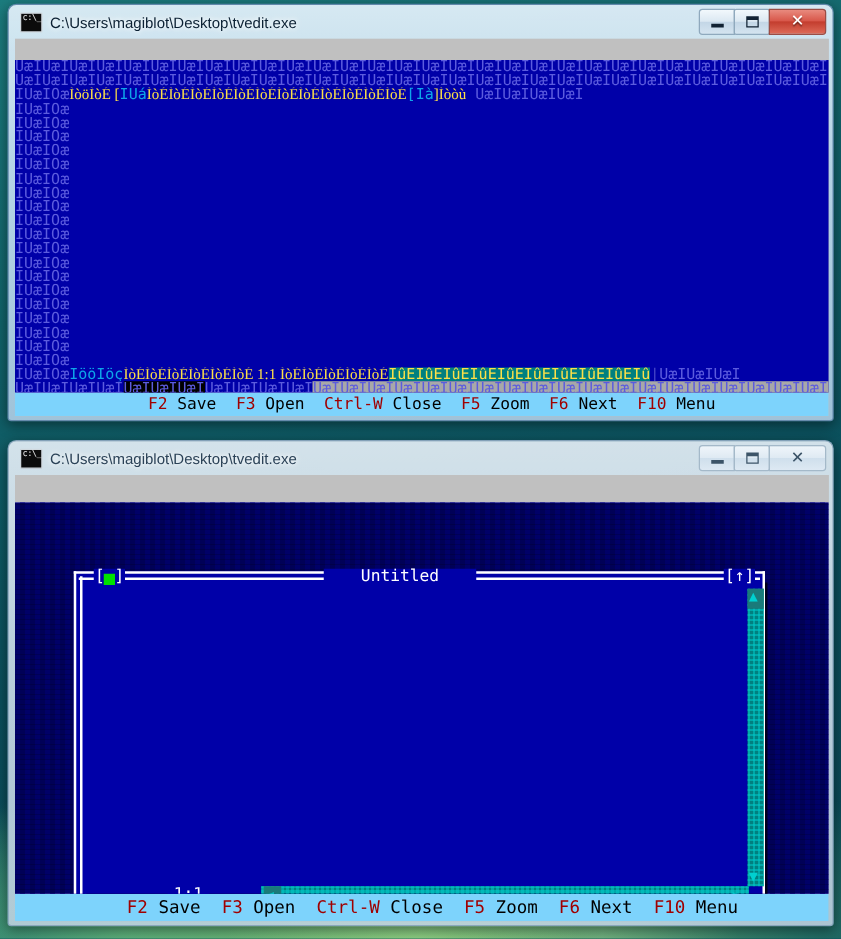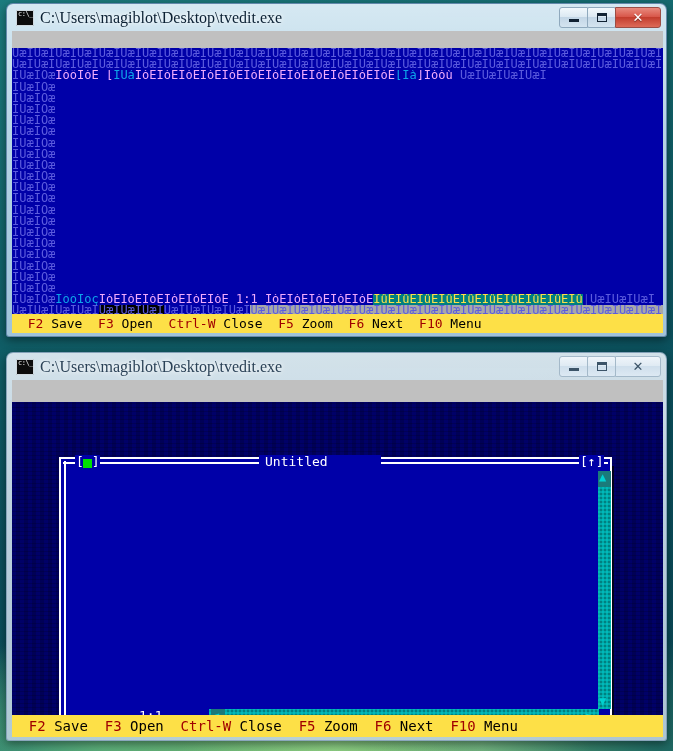--- a/index.html
+++ b/index.html
@@ -64,25 +64,24 @@
   .cmd-icon::before {
     content: "c:\\_";
     position: absolute;
     top: -1px; left: 1px;
     color: #e8e8e8;
     font-family: "DejaVu Sans Mono", monospace;
     font-size: 7px;
     letter-spacing: -0.5px;
   }
   .wintitle {
-    font-size: 16px;
+    font-size: 12px;
     color: #0b2033;
     text-shadow: 0 0 4px rgba(255,255,255,0.95), 0 0 7px rgba(255,255,255,0.8);
     white-space: nowrap;
-    font-family: Liberation Serif, serif;
   }
   .inactive .wintitle { color: #2b4257; }
   .btns {
     position: absolute;
     right: 0; top: 2px;
     display: flex;
   }
   .btn {
     width: 27px; height: 19px;
     border: 1px solid #8fa9bd;
@@ -129,44 +128,45 @@
     background: #c0c0c0;
     color: #000;
     font-size: 13px;
     line-height: 17px;
     height: 17px;
     white-space: pre;
     letter-spacing: 0px;
   }
   .menubar .hot { color: #a00000; }
   .statusbar {
-    background: #fde047;
+    background: #7dd3fc;
     color: #000;
     font-size: 13px;
     line-height: 19px;
     height: 19px;
     white-space: pre;
+    text-align: center;
   }
   .statusbar .hot { color: #a00000; }
 
   
   .mojibake {
     background: #0000a8;
     color: #5c5cde;
     font-size: 12px;
     line-height: 11.2px;
     white-space: pre;
     letter-spacing: 0px;
     overflow: hidden;
     position: relative;
   }
   .moji-row { height: 11.2px; white-space: pre; overflow: hidden; }
   .moji-frame { color: #5c5cde; }
   .moji-green { color: #0ea5e9; }
-  .moji-white { color: #f0abfc; }
+  .moji-white { color: #fde047; font-family: Liberation Serif, serif; }
   .moji-cyan  { background: #008080; color: #fde047; }
   .moji-gray  { background: #a8a8a8; color: #5c5cde; }
   .moji-black { background: #000000; color: #5c5cde; }
   .moji-blueseg { color: #4848c8; }
 
   
   .tvdesk {
     position: relative;
     background-color: #0000a8;
     background-image:
@@ -189,21 +189,21 @@
     background: #ffffff;
   }
   .tv-title {
     position: absolute;
     color: #ffffff;
     background: #0000a8;
     font-family: "DejaVu Sans Mono", monospace;
     font-size: 13px;
     line-height: 14px;
     white-space: pre;
-    text-align: left;
+    text-align: center;
   }
   .tv-label {
     position: absolute;
     color: #ffffff;
     background: #0000a8;
     font-family: "DejaVu Sans Mono", monospace;
     font-size: 13px;
     line-height: 14px;
     white-space: pre;
   }

